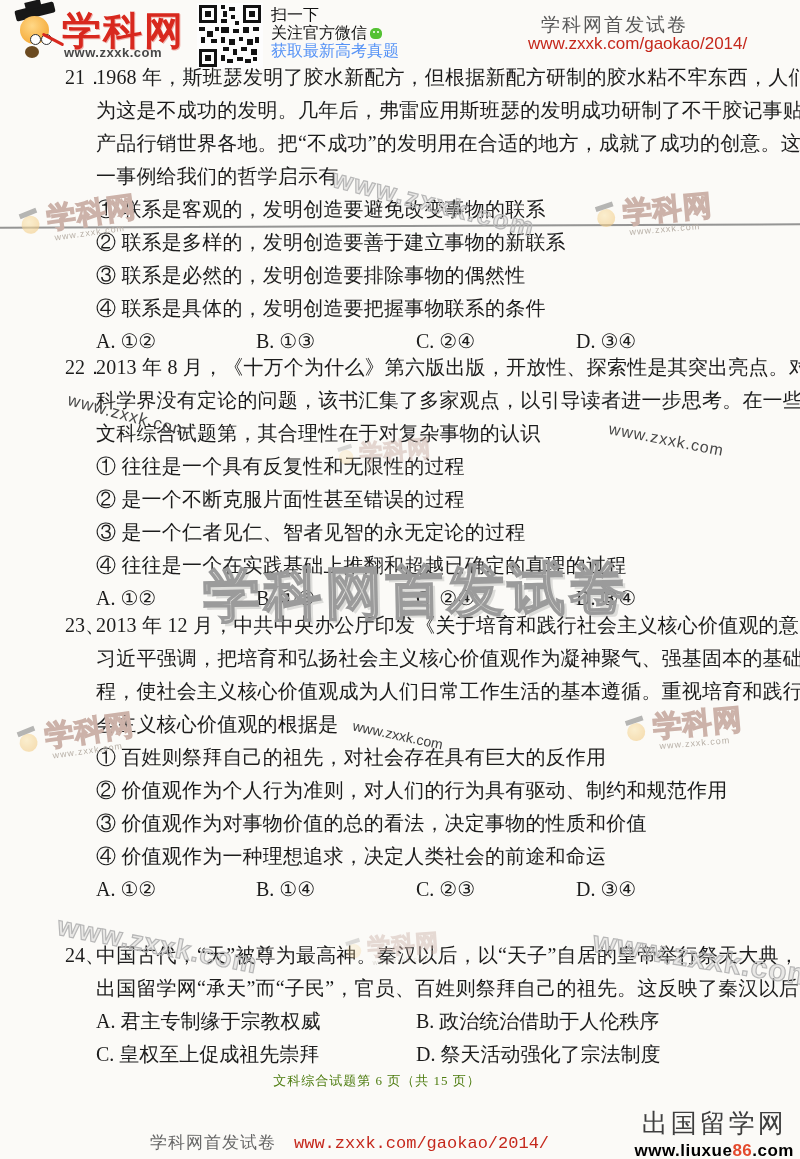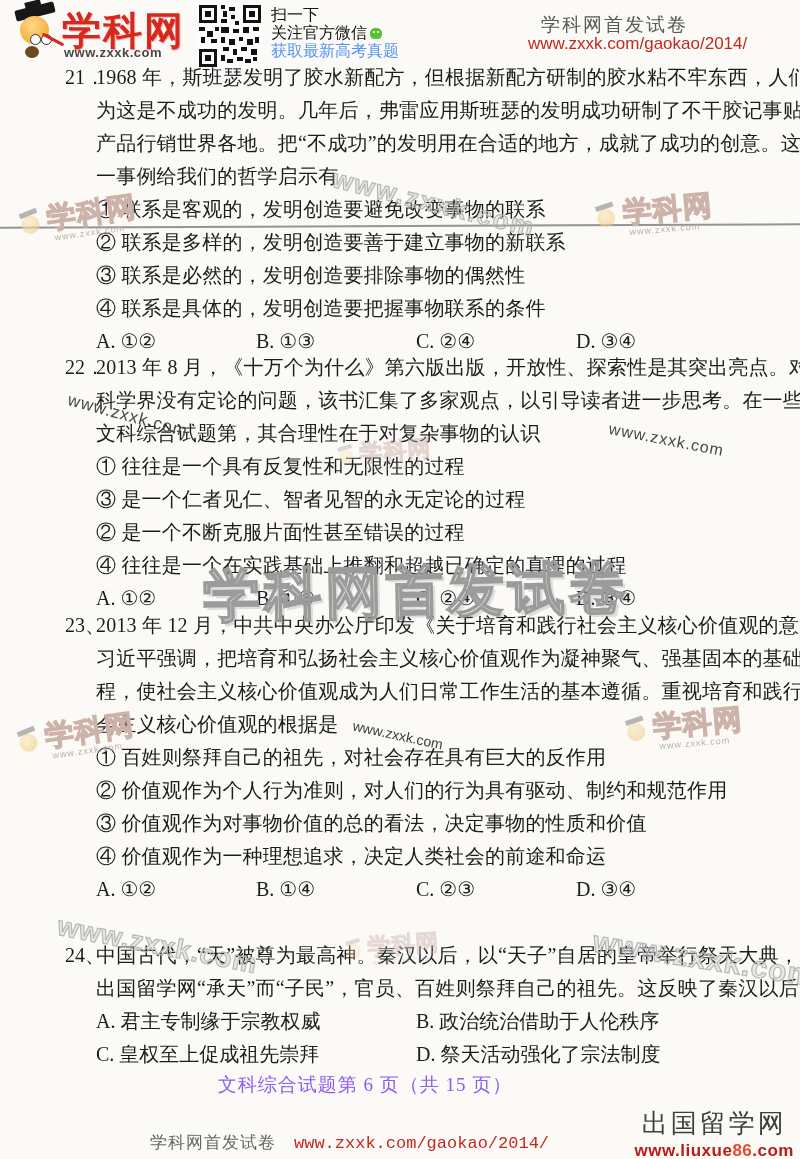--- a/index.html
+++ b/index.html
@@ -69,28 +69,28 @@
   #wmM{left:330px;top:928px;transform:scale(.8) rotate(-4deg);opacity:.45;}
   .wm-mascot{position:absolute;left:0;top:4px;width:22px;height:26px;opacity:.6;}
   .wm-mascot::before{content:"";position:absolute;left:1px;top:6px;width:18px;height:18px;border-radius:50%;
                      background:radial-gradient(circle at 42% 35%,#fbe7b4,#f0c478);}
   .wm-mascot::after{content:"";position:absolute;left:0;top:1px;width:18px;height:5px;background:rgba(40,40,40,.55);transform:rotate(-14deg);}
   .wm-brand{display:block;margin-left:27px;font-family:"Liberation Sans",sans-serif;font-size:29px;font-weight:bold;
             letter-spacing:1px;color:rgba(190,140,130,.18);-webkit-text-stroke:1.2px #ccb2a9;line-height:30px;}
   .wm-url{display:block;margin-left:32px;font-family:"Liberation Sans",sans-serif;font-size:9px;color:#b8b0a7;letter-spacing:1px;}
 
   
-  #page-label{position:absolute;left:4px;top:1072px;width:722px;text-align:center;font-size:19px;color:#8b5cf6;letter-spacing:1px;}
+  #page-label{position:absolute;left:16px;top:1072px;width:722px;text-align:center;font-size:13px;color:#4d7c0f;letter-spacing:1px;}
   #footer-bar{position:absolute;left:150px;top:1131px;font-family:Liberation Mono, monospace;font-size:17px;white-space:nowrap;}
   #footer-bar .fb-label{color:#676767;letter-spacing:1px;}
   #footer-bar .fb-url{color:#c5281c;margin-left:18px;}
   #liuxue{position:absolute;right:6px;top:1106px;text-align:center;font-family:"Liberation Sans",sans-serif;}
   .liu-brand{font-size:26px;color:#3e3e3e;letter-spacing:3px;}
   .liu-url{font-size:17px;font-weight:bold;letter-spacing:.5px;}
-  .liu-url .p1,.liu-url .p3{color:#b91c1c;}
+  .liu-url .p1,.liu-url .p3{color:#000000;}
   .liu-url .p2{color:#e4492c;}
 </style>
 </head>
 <body>
 
 <div id="page">
 
   <div class="mascot">
     <span class="cap"></span>
     <span class="cap-top"></span>
@@ -180,22 +180,22 @@
           <div class="ansrow"><span class="ans ans0">A. ①②</span><span class="ans ans1">B. ①③</span><span class="ans ans2">C. ②④</span><span class="ans ans3">D. ③④</span></div>
         </div>
       </div>
       <div class="question q1">
         <span class="qnum">22．</span>
         <div class="qbody">
           <div class="qline">2013 年 8 月，《十万个为什么》第六版出版，开放性、探索性是其突出亮点。对于</div>
           <div class="qline">科学界没有定论的问题，该书汇集了多家观点，以引导读者进一步思考。在一些问</div>
           <div class="qline">文科综合试题第，其合理性在于对复杂事物的认识</div>
           <div class="qline opt">① 往往是一个具有反复性和无限性的过程</div>
+          <div class="qline opt">② 是一个不断克服片面性甚至错误的过程</div>
           <div class="qline opt">③ 是一个仁者见仁、智者见智的永无定论的过程</div>
-          <div class="qline opt">② 是一个不断克服片面性甚至错误的过程</div>
           <div class="qline opt">④ 往往是一个在实践基础上推翻和超越已确定的真理的过程</div>
           <div class="ansrow"><span class="ans ans0">A. ①②</span><span class="ans ans1">B. ①③</span><span class="ans ans2">C. ②④</span><span class="ans ans3">D. ③④</span></div>
         </div>
       </div>
       <div class="question q2">
         <span class="qnum">23、</span>
         <div class="qbody">
           <div class="qline">2013 年 12 月，中共中央办公厅印发《关于培育和践行社会主义核心价值观的意见》。</div>
           <div class="qline">习近平强调，把培育和弘扬社会主义核心价值观作为凝神聚气、强基固本的基础工</div>
           <div class="qline">程，使社会主义核心价值观成为人们日常工作生活的基本遵循。重视培育和践行社</div>

